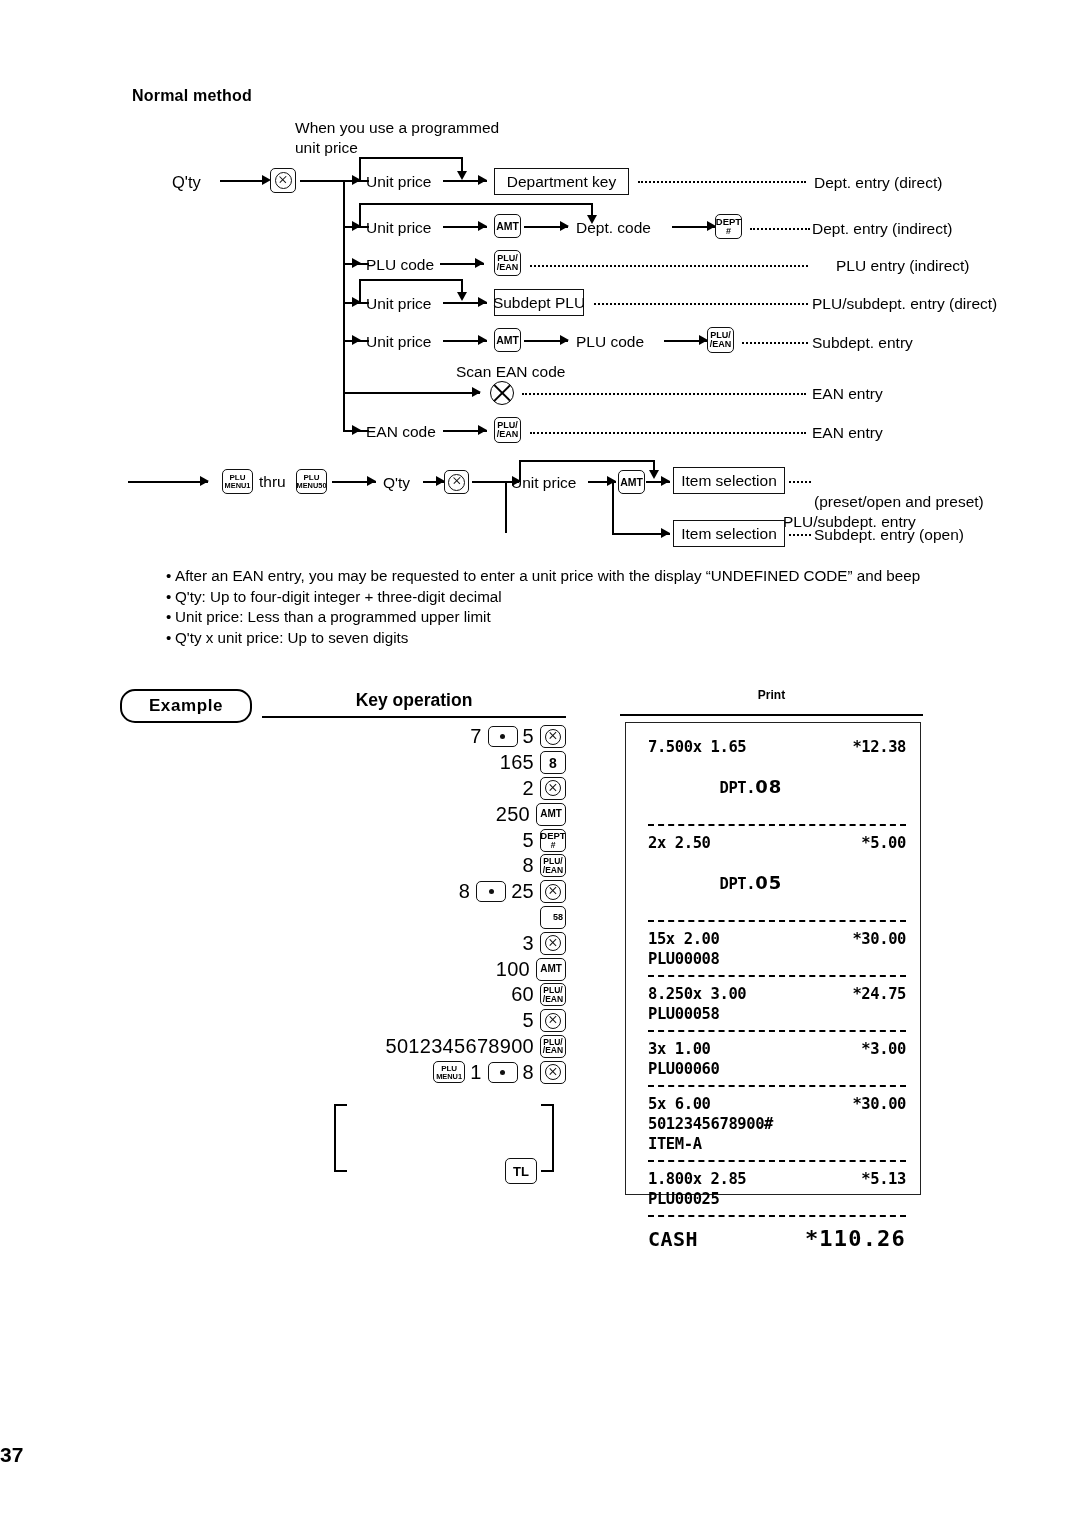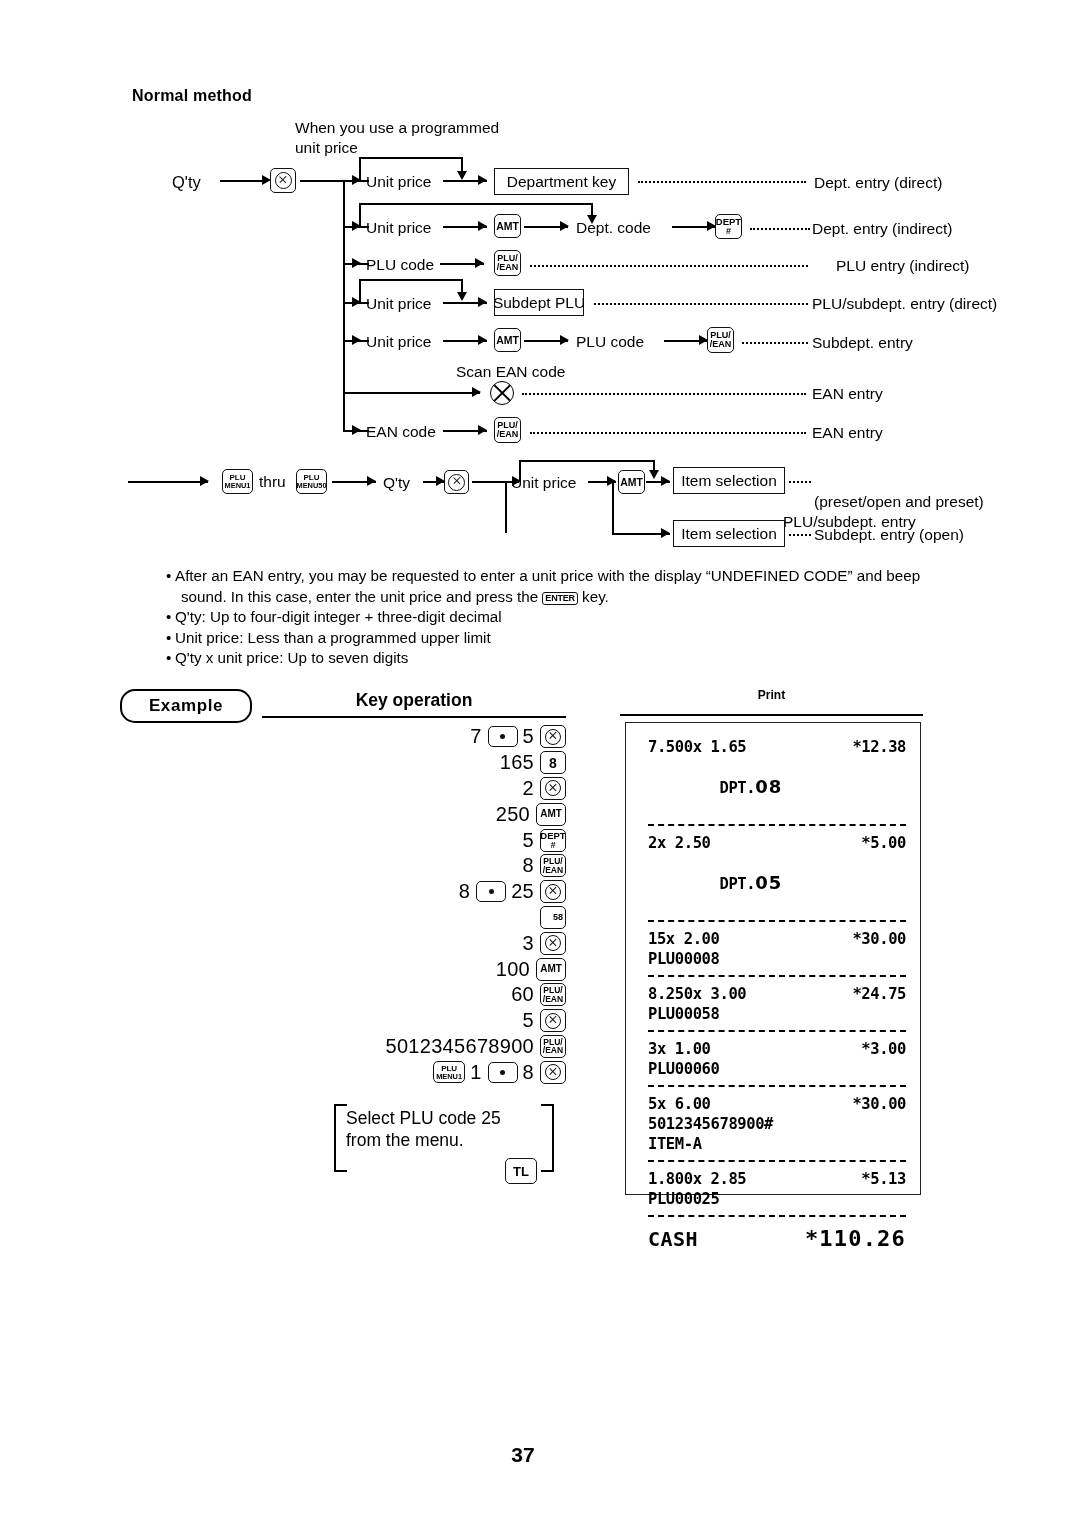--- a/index.html
+++ b/index.html
@@ -219,21 +219,21 @@
     display: flex; justify-content: space-between;
     align-items: baseline;
     margin-top: 9px;
   }
   .rc-total .lbl { font-size: 20px; letter-spacing: .5px; }
   .rc-total .amt { font-size: 22px; letter-spacing: 1.2px; }
 
   
   #page-number {
     left: 0; top: 1443px; width: 1046px;
-    text-align: center; font-size: 21px; font-weight: bold;
+    text-align: left; font-size: 21px; font-weight: bold;
   }
 </style>
 </head>
 <body>
 
 <div class="page">
 
   <div class="abs" id="heading-normal-method">Normal method</div>
 
   <div class="abs" id="diagram">
@@ -407,23 +407,20 @@
     <div class="arrow-r" style="left:661px; top:528px;"></div>
     <div class="boxed" style="left:673px; top:520px; width:112px; height:27px;">Item selection</div>
     <div class="dots" style="left:789px; top:534px; width:22px;"></div>
     <div class="abs txt" style="left:814px; top:525px;">Subdept. entry (open)</div>
   </div>
 
   <div class="abs" id="notes">
     <div class="note-line" style="position:relative;">
       <span class="note-bullet">•</span><span>After an EAN entry, you may be requested to enter a unit price with the display “UNDEFINED CODE” and beep</span>
     </div>
-    <div class="note-line" style="position:relative; padding-left:6px;">
-      <span>sound.  In this case, enter the unit price and press the</span><span>&nbsp;</span><span class="inline-key">ENTER</span><span>&nbsp;</span><span>key.</span>
-    </div>
     <div class="note-line" style="position:relative;">
       <span class="note-bullet">•</span><span>Q'ty: Up to four-digit integer + three-digit decimal</span>
     </div>
     <div class="note-line" style="position:relative;">
       <span class="note-bullet">•</span><span>Unit price: Less than a programmed upper limit</span>
     </div>
     <div class="note-line" style="position:relative;">
       <span class="note-bullet">•</span><span>Q'ty x unit price: Up to seven digits</span>
     </div>
   </div>
@@ -552,22 +549,20 @@
       <span class="ko-num" style="margin-left:5px;">8</span>
       <span class="ko-key">
           <span class="xsym2"></span>
         </span>
     </div>
   </div>
 
   <div class="abs" id="bracket-note">
     <span class="bracket-l"></span>
     <span class="bracket-r"></span>
-    <div class="bn-text" style="white-space: pre-line;">Select PLU code 25
-from the menu.</div>
   </div>
 
   <div class="abs" style="left:505px; top:1158px; width:30px; height:24px; border:1.5px solid #111; border-radius:5px; display:flex; align-items:center; justify-content:center; font-size:13px; font-weight:bold; background:#fff;">TL</div>
 
   <div class="abs" id="receipt">
     <div class="rc-inner">
 
       <div class="rc-line">
         <span>7.500x 1.65</span>
         <span>*12.38</span>

